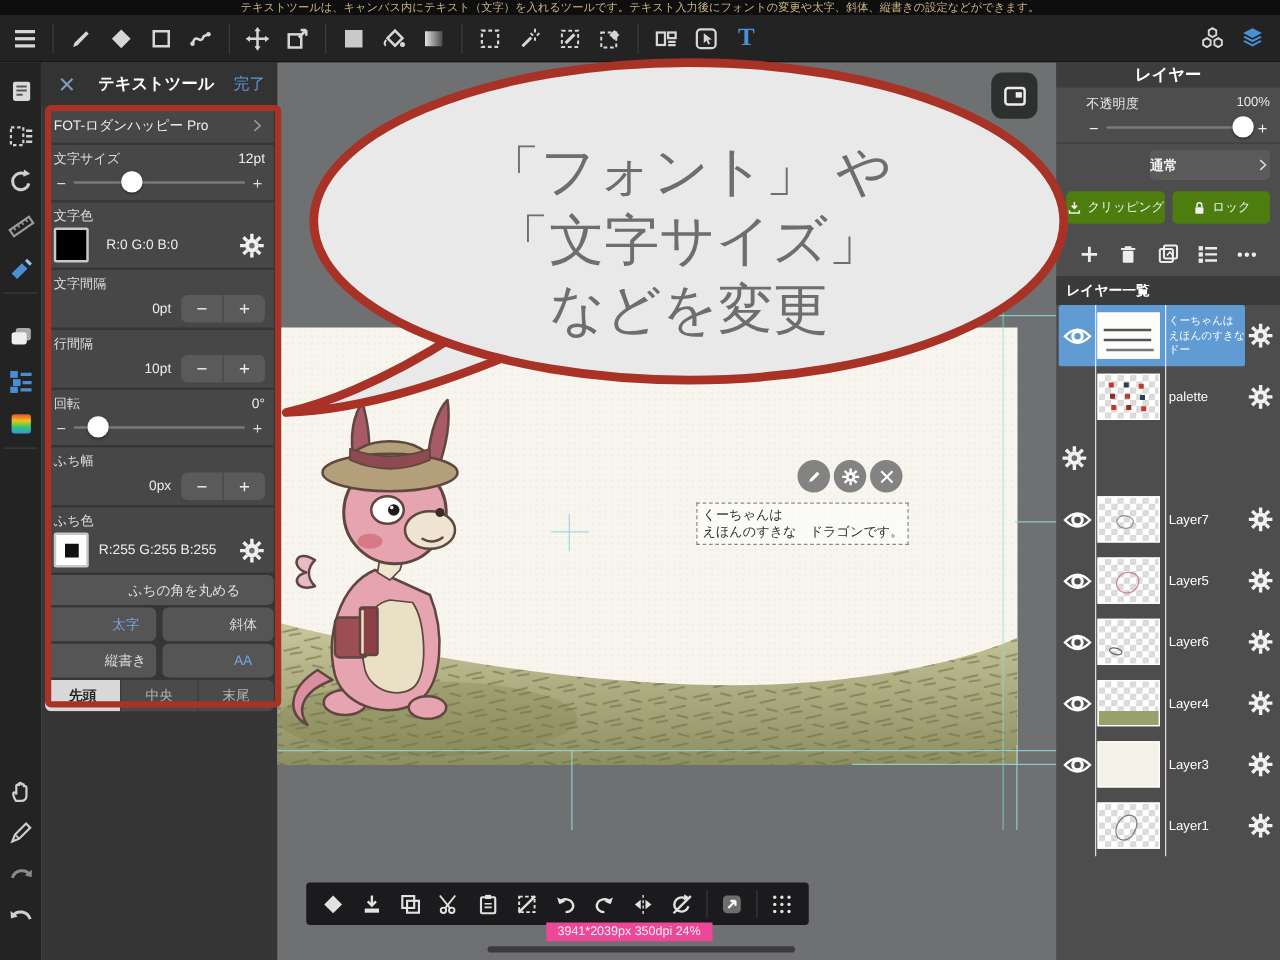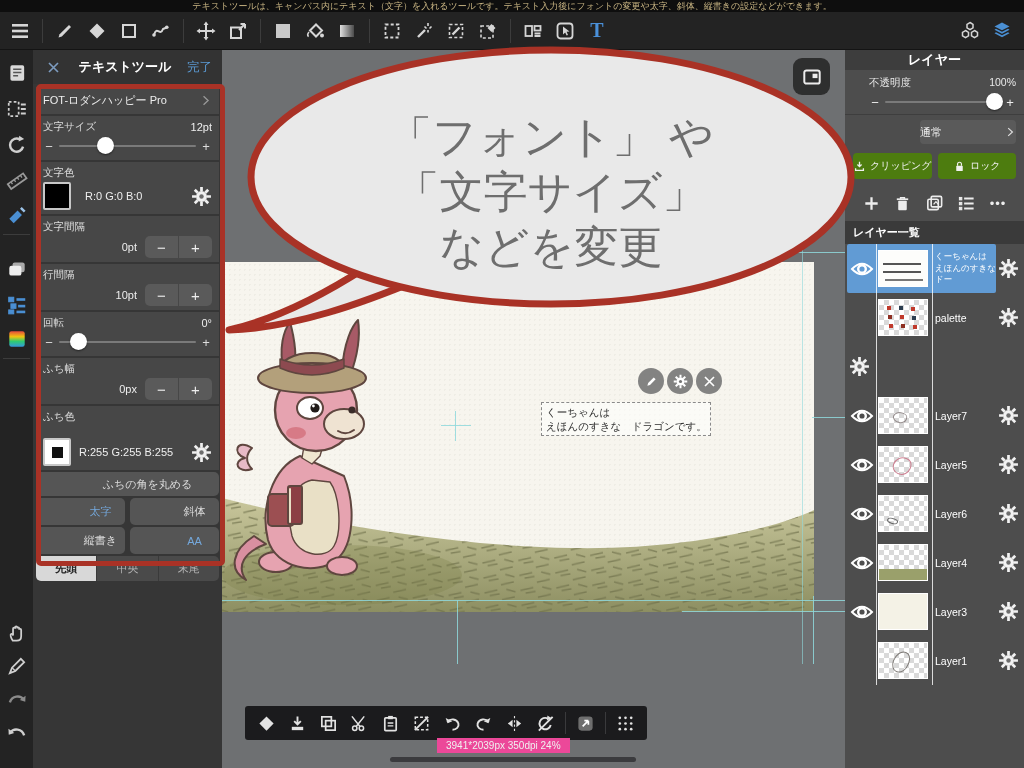--- a/index.html
+++ b/index.html
@@ -78,21 +78,21 @@
   .guide{position:absolute;background:#8fd8dc;opacity:.85;z-index:5;}
   .cross-h{left:219px;top:375px;width:30px;height:1px;}
   .cross-v{left:233px;top:361px;width:1px;height:30px;}
   .g-v-long{left:580px;top:196px;width:1px;height:418px;opacity:.6;}
   .g-h-bottom{left:0px;top:550px;width:623px;height:1px;}
   .g-h-edge{left:460px;top:561px;width:163px;height:1px;}
   .g-v-1{left:235px;top:550px;width:1px;height:64px;}
   .g-v-2{left:591px;top:546px;width:1px;height:68px;}
   .g-h-top{left:556px;top:202px;width:67px;height:1px;}
   .g-h-mid{left:590px;top:367px;width:33px;height:1px;}
-  .canvas-textbox{position:absolute;left:319px;top:352px;width:170px;height:34px;z-index:6;
+  .canvas-textbox{position:absolute;left:335px;top:352px;width:170px;height:34px;z-index:6;
                   border:1px dashed #8a8a8a;background:rgba(255,255,255,.55);box-sizing:border-box;
                   padding:2px 4px;color:#2d2d2d;font-size:10.5px;line-height:14px;white-space:nowrap;}
   .txt-btns{position:absolute;left:416px;top:318px;z-index:7;display:flex;gap:3px;}
   .circle-btn{width:26px;height:26px;border-radius:50%;background:rgba(120,120,120,.92);color:#fff;
               display:flex;align-items:center;justify-content:center;}
   .circle-btn svg{width:15px;height:15px;}
   .float-toggle{position:absolute;left:571px;top:8px;width:37px;height:37px;border-radius:9px;
                 background:rgba(38,38,38,.88);color:#ededed;z-index:8;display:flex;
                 align-items:center;justify-content:center;}
   .float-toggle svg{width:22px;height:22px;}
@@ -112,21 +112,21 @@
   .home-bar{left:390px;top:757px;width:246px;height:5px;background:#3b3b3e;border-radius:3px;}
 
   
   .layers-panel{left:845px;top:50px;width:179px;height:718px;background:#4d4d4d;color:#eee;}
   .lp-header{height:20px;background:#3d3d3d;display:flex;align-items:center;justify-content:center;
              color:#fff;font-weight:bold;font-size:13px;}
   .lp-opacity{padding:6px 8px 2px 24px;}
   .lp-oprow{display:flex;justify-content:space-between;font-size:10.5px;color:#e8e8e8;}
   .lp-blend{display:flex;padding:5px 8px;border-top:1px solid #3e3e3e;}
   .blend-btn{margin-left:auto;width:96px;height:24px;background:#5a5a5a;border-radius:4px;
-             display:flex;align-items:center;justify-content:space-between;gap:4px;font-size:11px;color:#f0f0f0;}
+             display:flex;align-items:center;justify-content:space-between;gap:4px;font-size:11px;color:#f0f0f0;font-weight:bold;}
   .blend-btn .chev{width:12px;height:12px;color:#ddd;}
   .lp-cliprow{display:flex;gap:6px;padding:4px 8px 6px 8px;}
   .lp-cliprow .pill{flex:1;height:26px;background:#4d7c0f;border-radius:4px;display:flex;
                     align-items:center;justify-content:center;gap:4px;font-size:10px;color:#f0f0f0;}
   .pill svg{width:13px;height:13px;}
   .lp-actions{display:flex;justify-content:space-between;align-items:center;padding:6px 14px;color:#ededed;}
   .lp-actions .act{width:24px;height:24px;display:flex;align-items:center;justify-content:center;}
   .lp-actions svg{width:19px;height:19px;}
   .lp-dots{font-size:13px;letter-spacing:1px;color:#ededed;}
   .lp-list-title{background:#3a3a3a;padding:4px 8px;font-weight:bold;color:#fff;font-size:11px;}
@@ -686,21 +686,21 @@
       <div class="tp-flex" style="margin-top:2px;justify-content:flex-end">
         <span class="tp-value">0px</span>
         <span class="stepper">
           <span class="st">−</span>
           <span class="st">+</span>
         </span>
       </div>
     </div>
     <div class="tp-row">
       <div class="tp-label">ふち色</div>
-      <div class="tp-flex" style="margin-top:14px">
+      <div class="tp-flex" style="margin-top:2px">
         <span class="swatch white">
             <i></i>
           </span>
         <span class="tp-value" style="margin-left:8px">R:255 G:255 B:255</span>
         <span class="gear-w icon">
             <svg>
               <use href="#i-gear"></use>
             </svg>
           </span>
       </div>

